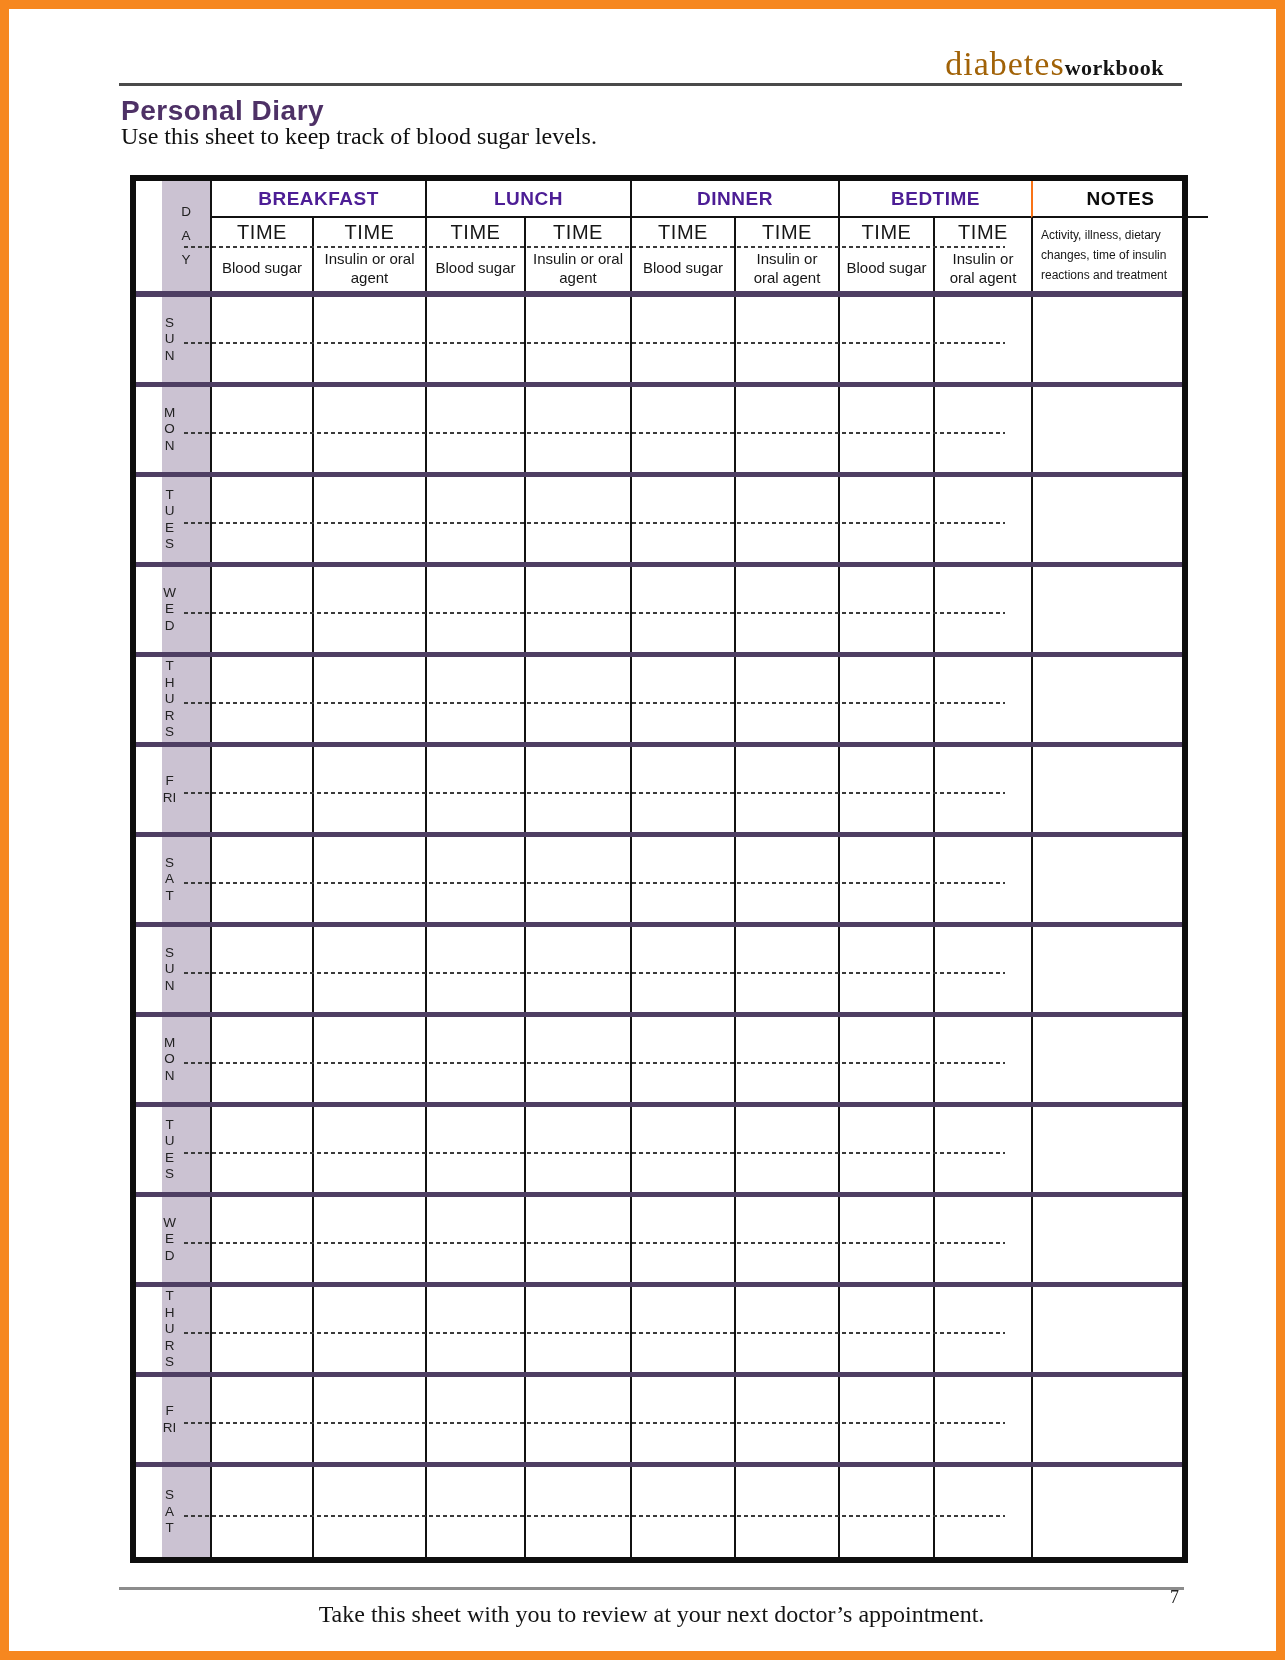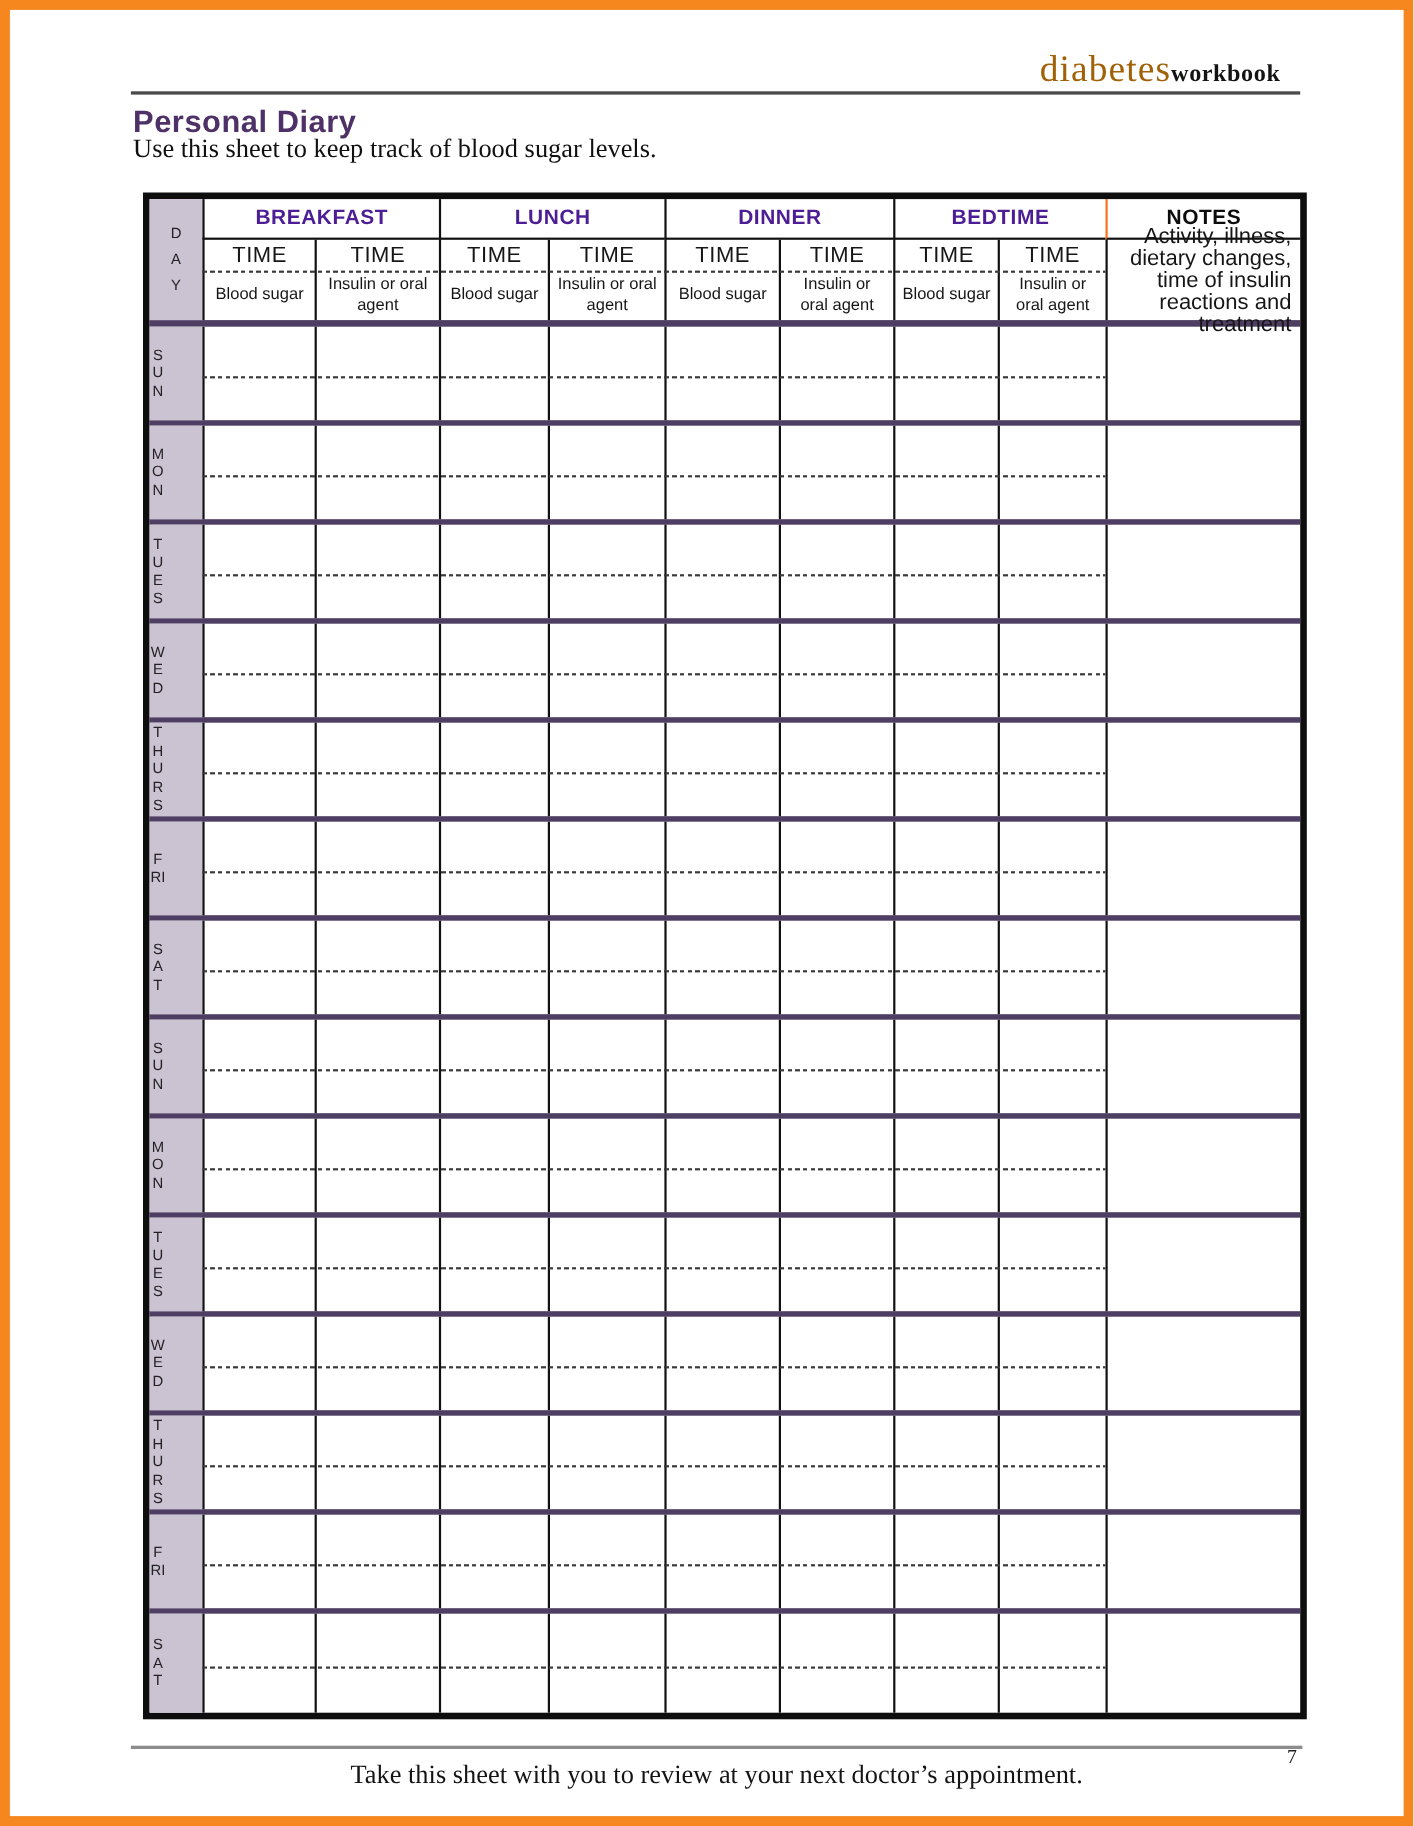--- a/index.html
+++ b/index.html
@@ -38,20 +38,21 @@
   .diary-table{
     position:absolute;left:121px;top:166px;
     width:1058px;
     box-sizing:border-box;
     border:6px solid #0e0e0e;
     background:#fff;
   }
   .cols{
     display:grid;
     grid-template-columns:48px 102px 113px 99px 106px 104px 104px 95px 98px 177px;
+    padding-left:26px;
   }
   .thead{
     position:relative;
     grid-template-rows:37px 73px;
     border-bottom:6px solid #4e3e63;
   }
   .day-head{
     grid-row:1/3;grid-column:1;
     background:#cbc2d2;
     display:flex;align-items:center;justify-content:center;
@@ -90,22 +91,22 @@
   .measure-label{
     flex:1;display:flex;align-items:center;justify-content:center;
     text-align:center;
     font-size:15px;line-height:19px;color:#161616;
     padding:2px 6px 4px 6px;
   }
   .notes-desc{
     grid-row:2;grid-column:10;
     border-left:2px solid #111;
     display:flex;align-items:center;justify-content:center;
-    text-align:right;
-    font-size:20px;line-height:20px;color:#161616;
+    text-align:left;
+    font-size:12px;line-height:20px;color:#161616;
     padding:2px 8px;
   }
   .dash{
     position:absolute;
     left:48px;right:177px;
     height:2px;
     background-image:repeating-linear-gradient(90deg,#3a3a3a 0 4px,transparent 4px 7px);
     z-index:3;
   }
   .head-dash{top:65px;}

